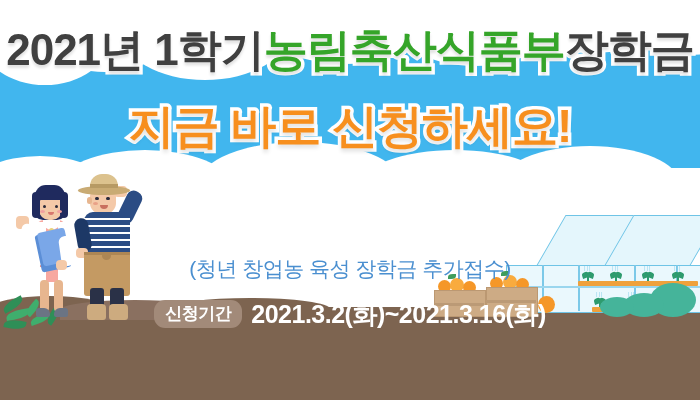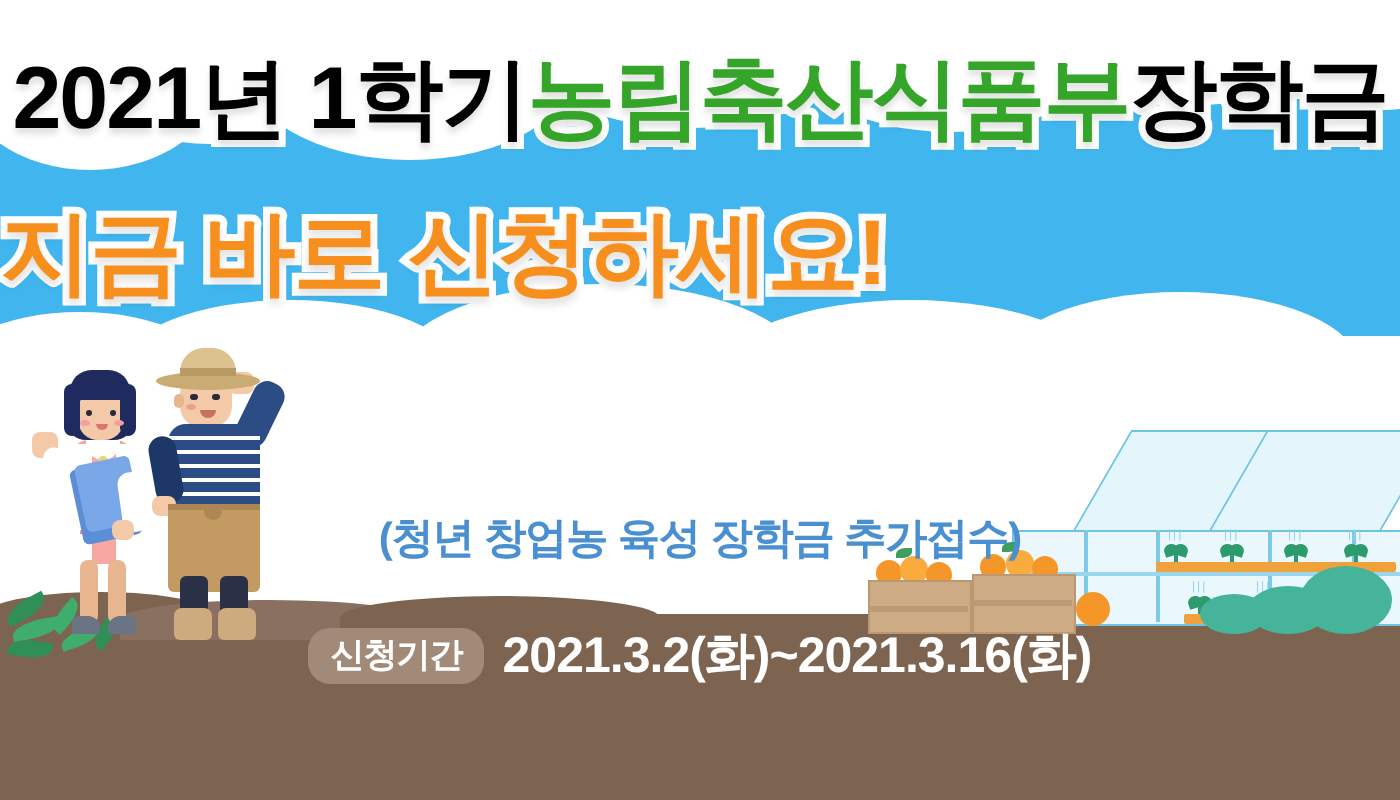--- a/index.html
+++ b/index.html
@@ -25,52 +25,52 @@
   .ground-hill{position:absolute;background:#7d6450;border-radius:50% 50% 0 0;}
   .ground-hill.light{background:#8a7060;}
 
   
   .headline{
     position:absolute;left:0;top:28px;width:700px;text-align:center;
     font-size:44px;font-weight:bold;letter-spacing:-1px;line-height:1;
     white-space:nowrap;
   }
   .headline .seg{display:inline-block;}
-  .h-blue{color:#000000;}
+  .h-blue{color:#404040;}
   .h-green{color:#35a529;}
   .outlined{
     -webkit-text-stroke:7px #ffffff;paint-order:stroke fill;
     text-shadow:0 3px 3px rgba(0,0,0,.12);
   }
 
   .subline{
-    position:absolute;left:0;top:103px;width:700px;
+    position:absolute;left:0;top:103px;width:700px;text-align:center;
     font-size:46px;font-weight:bold;color:#f78f1e;letter-spacing:-1px;
     line-height:1;white-space:nowrap;
     -webkit-text-stroke:7px #ffffff;paint-order:stroke fill;
     text-shadow:0 3px 4px rgba(0,0,0,.13);
   }
 
   
   .pill-wrap{position:absolute;left:0;top:202px;width:700px;text-align:center;}
   .pill{
     display:inline-block;background:#4fb8ef;color:#ffffff;
     font-size:23px;font-weight:bold;letter-spacing:-.5px;
     padding:8px 26px 10px;border-radius:24px;white-space:nowrap;
     box-shadow:0 2px 3px rgba(0,0,0,.10);
   }
 
   .note{
     position:absolute;left:0;top:255px;width:700px;text-align:center;
-    font-size:21px;font-weight:bold;color:#4a8fd0;letter-spacing:-.5px;white-space:nowrap;
+    font-size:21px;font-weight:normal;color:#4a8fd0;letter-spacing:-.5px;white-space:nowrap;
   }
 
   
   .period{
-    position:absolute;left:0;top:314px;width:700px;text-align:center;
+    position:absolute;left:0;top:300px;width:700px;text-align:center;
     white-space:nowrap;line-height:1;
   }
   .period-badge{
     display:inline-block;vertical-align:middle;background:#a28a79;color:#ffffff;
     font-size:17px;font-weight:bold;letter-spacing:-.5px;
     padding:5px 11px 6px;border-radius:11px;margin-right:9px;
   }
   .period-date{
     display:inline-block;vertical-align:middle;color:#ffffff;
     font-size:25px;font-weight:bold;letter-spacing:-.5px;

